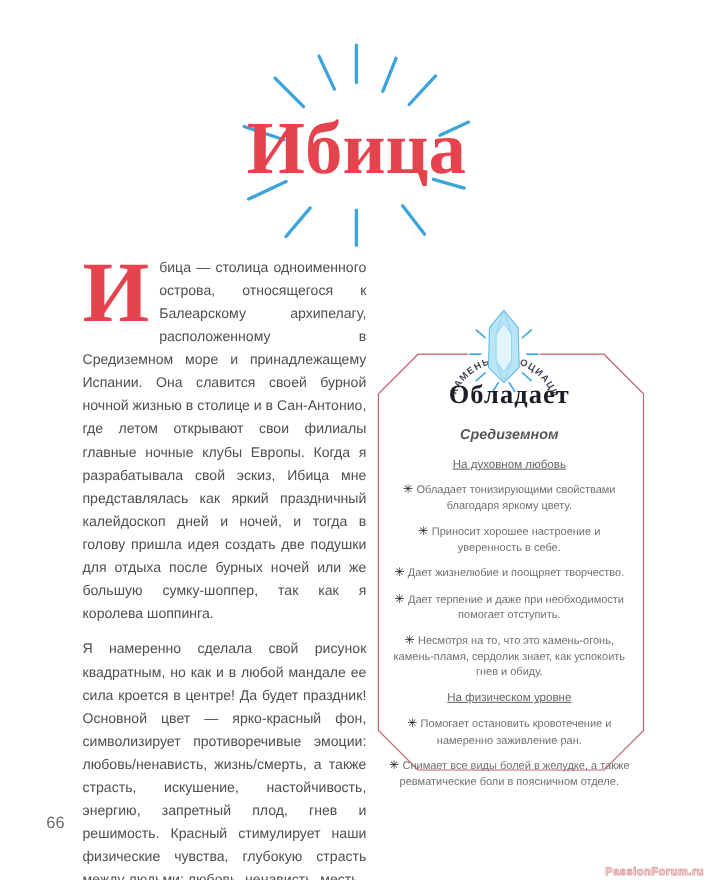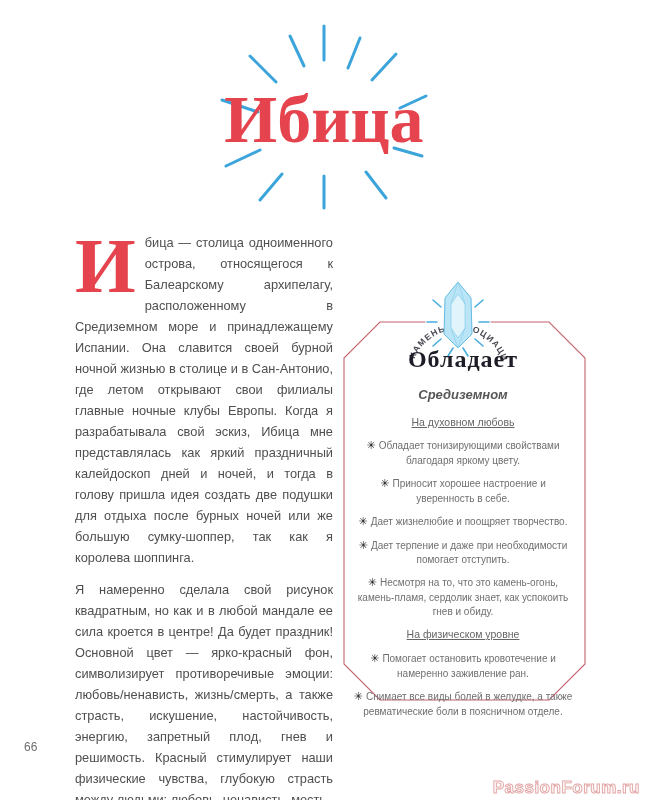--- a/index.html
+++ b/index.html
@@ -1,21 +1,21 @@
 <!DOCTYPE html>
 <html><head>
 <meta charset="utf-8">
 <style>
   html,body{margin:0;padding:0;}
   body{
     width:646px;height:800px;position:relative;background:#ffffff;
     font-family:"Liberation Sans",sans-serif;overflow:hidden;
   }
   
-  .title-wrap{position:absolute;left:164px;top:8px;width:320px;height:210px;text-align:right;}
+  .title-wrap{position:absolute;left:164px;top:23px;width:320px;height:210px;text-align:right;}
   .title-wrap svg{display:block;}
   .title-text{
     font-family:"Liberation Serif",serif;font-weight:bold;
     font-size:68px;fill:#e5444e;
   }
   .ray{stroke:#3ba4da;stroke-width:3;stroke-linecap:round;}
   
   .article{
     position:absolute;left:75px;top:232px;width:258px;
     font-size:12.8px;line-height:21px;color:#4f4f4f;
@@ -46,24 +46,24 @@
     margin:0 0 10px 0;
   }
   .section-heading{
     font-size:10.5px;color:#666;text-decoration:underline;
     margin:8px 0 9px 0;
   }
   .bullet{margin:0 0 8px 0;}
   .star{color:#222;font-size:11px;margin-right:3px;}
   
   .page-number{
-    position:absolute;left:24px;top:740px;font-size:12px;color:#6e6e6e;
+    position:absolute;left:42px;top:740px;font-size:15px;color:#6e6e6e;
   }
   .watermark{
-    position:absolute;right:6px;bottom:2px;font-size:17px;font-weight:bold;
+    position:absolute;right:6px;bottom:2px;font-size:10px;font-weight:bold;
     color:rgba(255,255,255,0.92);
     -webkit-text-stroke:0.9px rgba(213,125,125,0.65);
     text-shadow:0 0 1px rgba(213,125,125,0.5);
     letter-spacing:0.5px;
   }
 </style>
 </head>
 <body>
 
 <div class="title-wrap">

